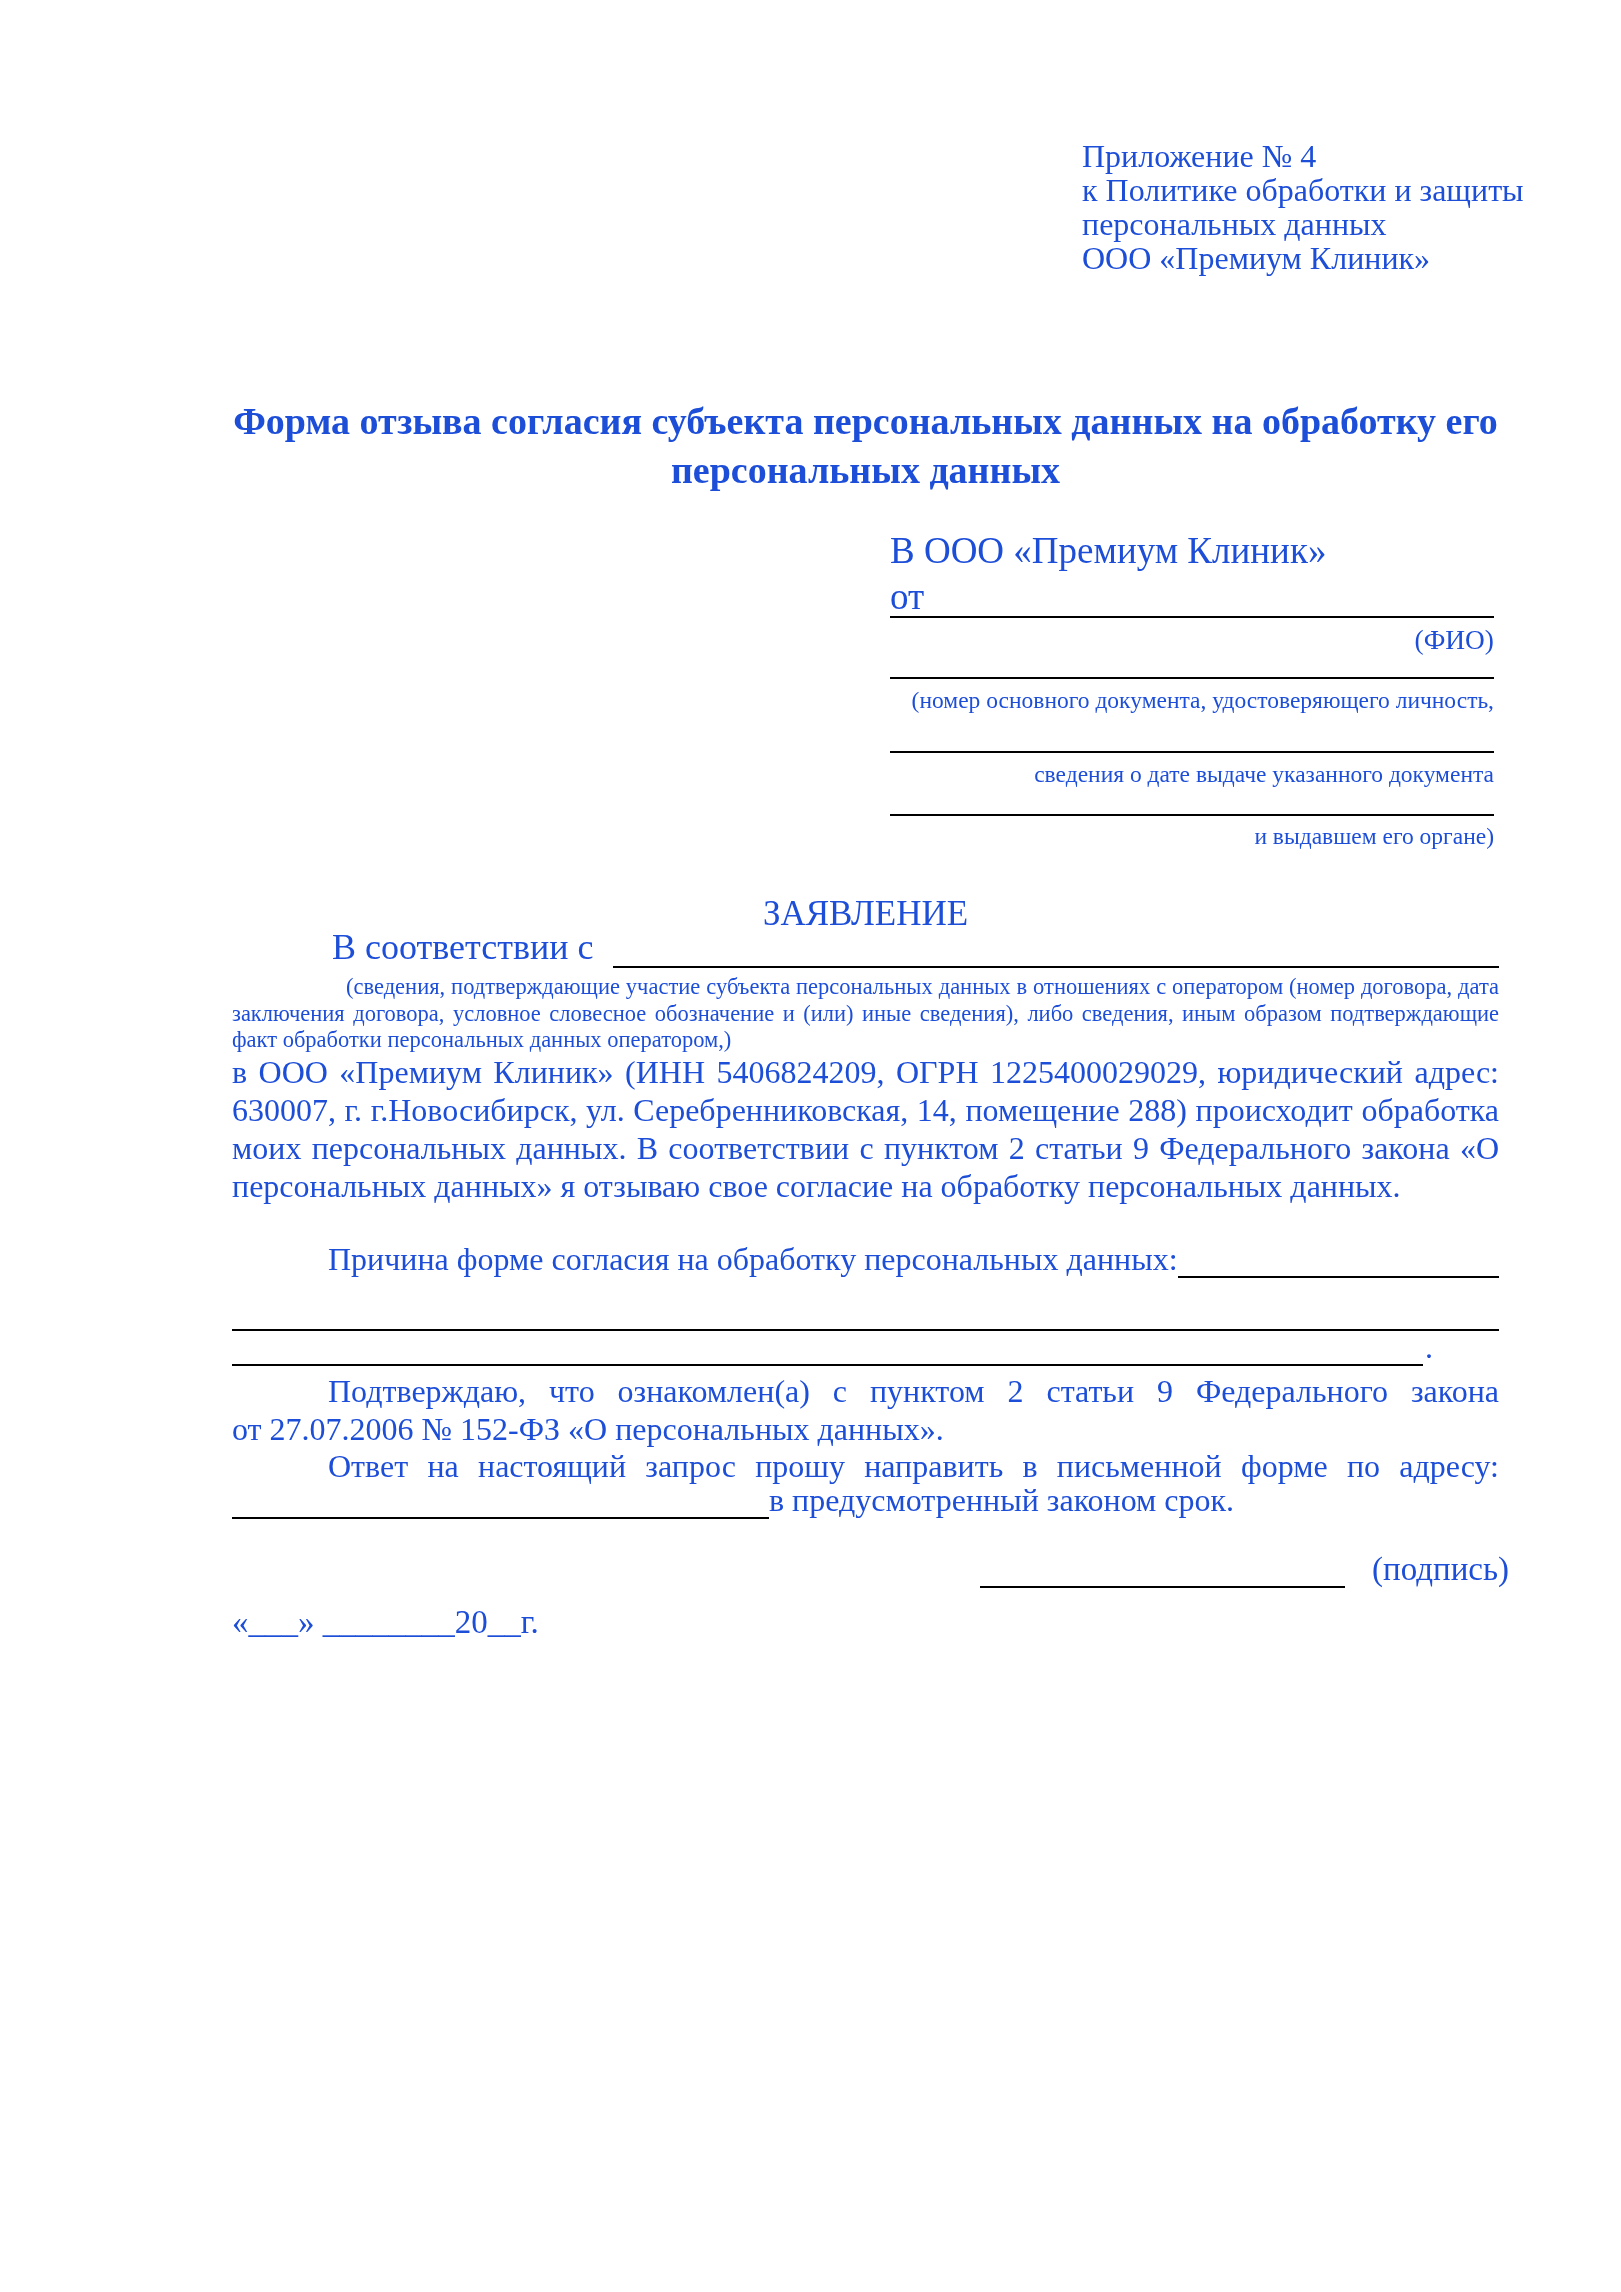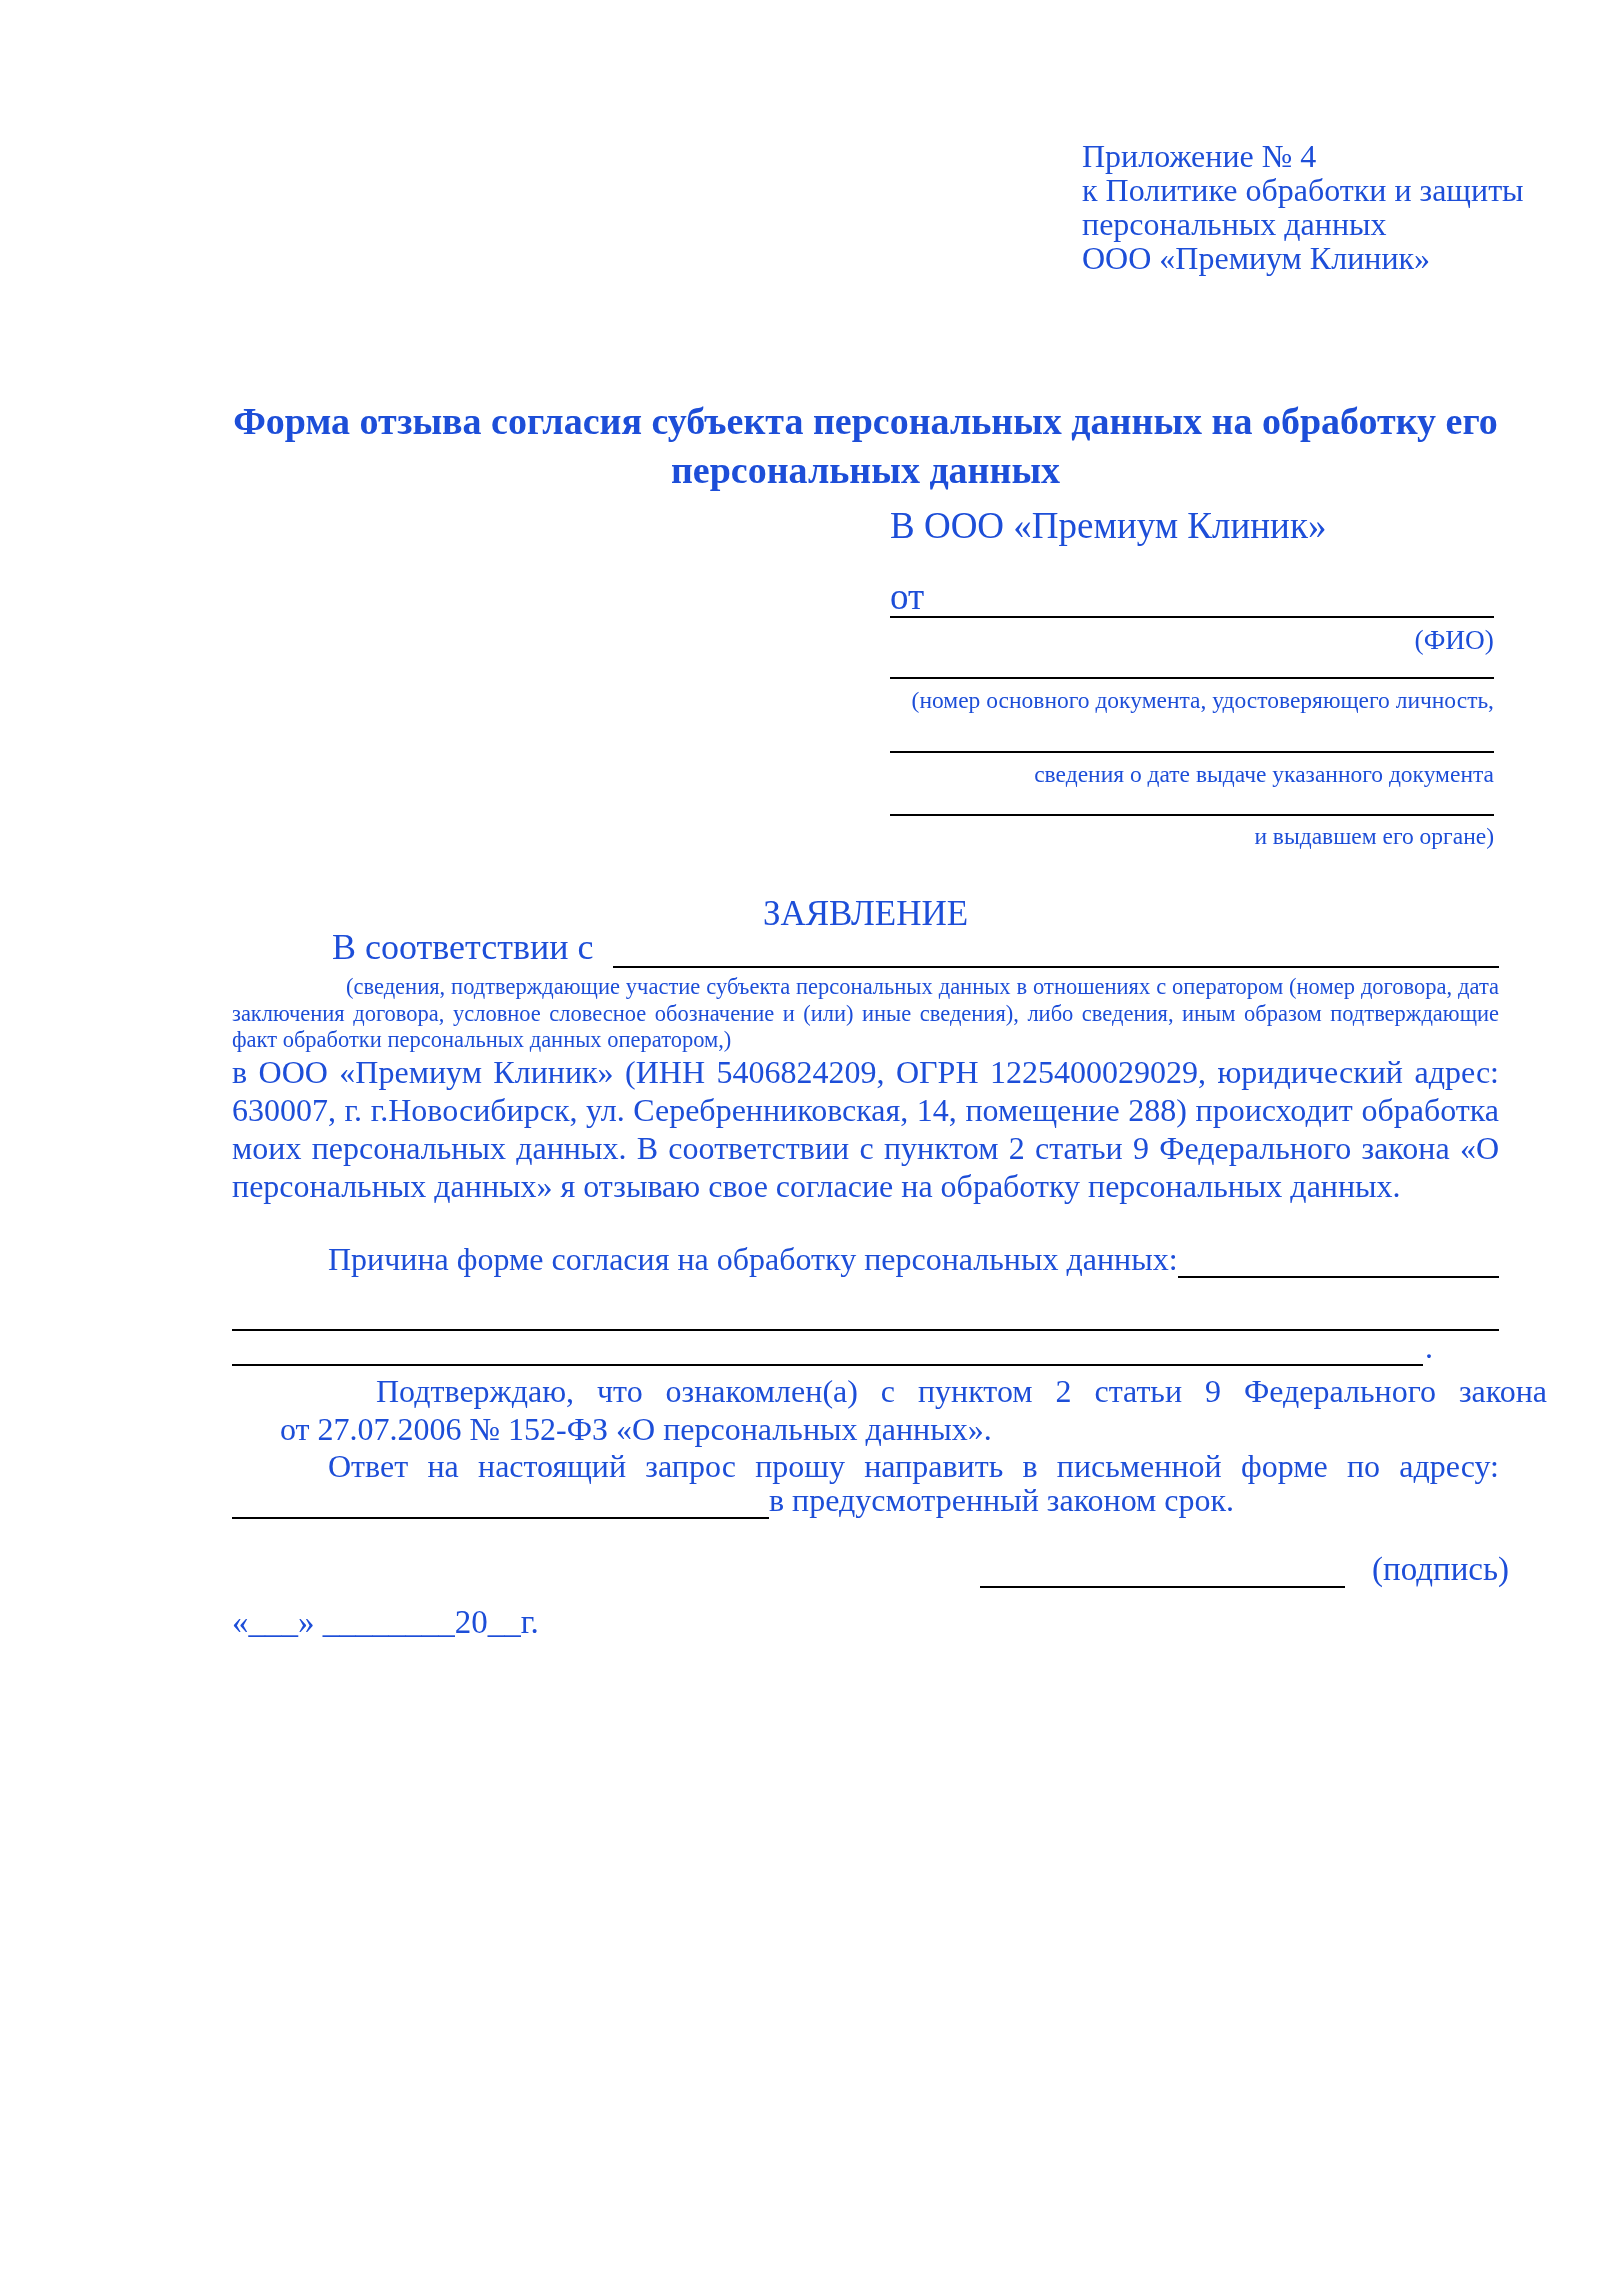--- a/index.html
+++ b/index.html
@@ -15,21 +15,21 @@
   .abs { position: absolute; }
 
   .appendix { left: 1082px; top: 139px; font-size: 32px; line-height: 34px; }
 
   .title {
     left: 232px; top: 397px; width: 1267px;
     font-size: 38px; font-weight: bold; line-height: 49px;
     text-align: center;
   }
 
-  .addr-org  { left: 890px; top: 504px; font-size: 37px; white-space: nowrap; }
+  .addr-org  { left: 890px; top: 529px; font-size: 37px; white-space: nowrap; }
   .addr-from { left: 890px; top: 575px; font-size: 37px; }
 
   .u { border-top: 2.9px solid #000; height: 0; }
   .field-line { left: 890px; width: 604px; }
   .field-cap {
     left: 890px; width: 604px;
     text-align: right; font-size: 23.5px; white-space: nowrap;
   }
   .fio-cap { font-size: 27.4px; }
 
@@ -60,21 +60,21 @@
 
   .reason { left: 232px; top: 1239px; width: 1267px; height: 39px; font-size: 32px; }
   .reason .lbl { padding-left: 96px; }
 
   .blank-full { left: 232px; top: 1329px; width: 1267px; }
 
   .period-row { left: 232px; top: 1333px; width: 1267px; height: 33px; font-size: 32px; }
   .period-row .fill { width: 1191px; }
   .period-row .period { padding-left: 2px; }
 
-  .confirm { left: 232px; top: 1372px; width: 1267px; font-size: 32px; line-height: 38px; margin-left: 48px; }
+  .confirm { left: 232px; top: 1372px; width: 1267px; font-size: 32px; line-height: 38px; }
   .jline { text-align: justify; text-align-last: justify; text-indent: 96px; }
 
   .response1 { left: 232px; top: 1447px; width: 1267px; font-size: 32px; line-height: 38px; }
 
   .response2 { left: 232px; top: 1482px; width: 1267px; height: 37px; font-size: 32px; }
   .response2 .fill { width: 537px; }
 
   .date-line { left: 232px; top: 1604px; font-size: 33px; white-space: nowrap; }
 
   .sig-group { left: 980px; top: 1547px; height: 41px; display: flex; align-items: flex-end; gap: 27px; }

